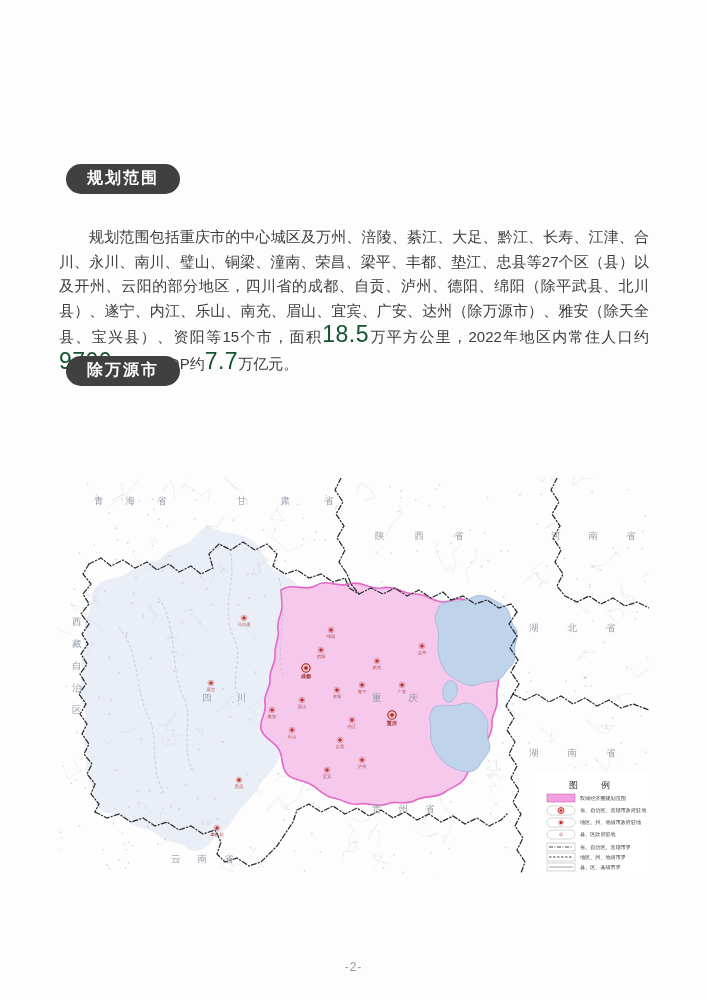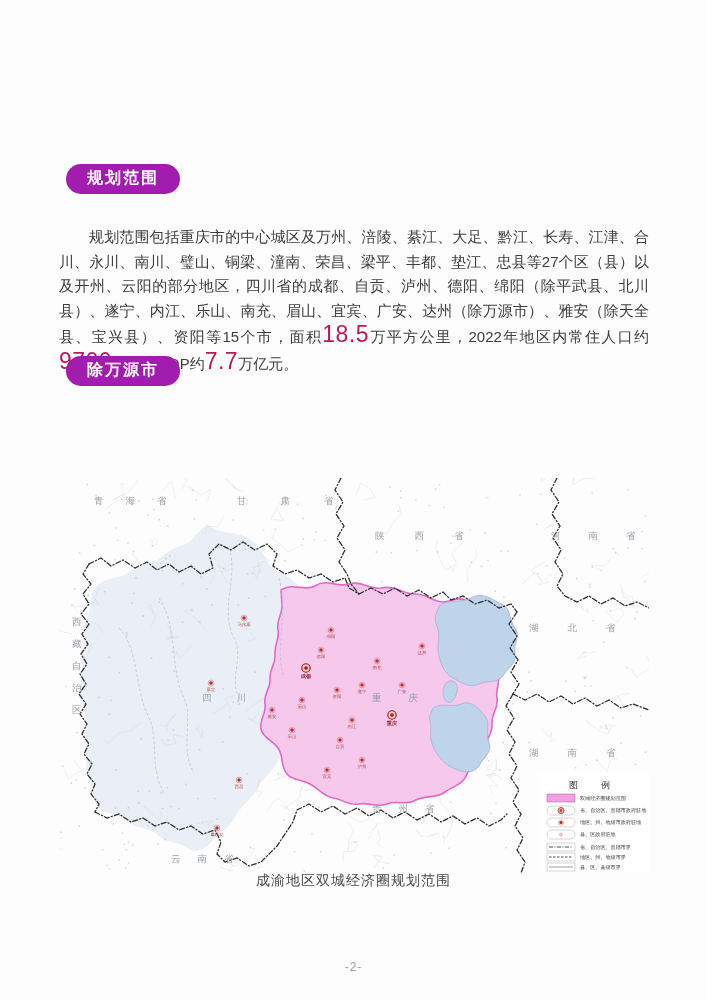--- a/index.html
+++ b/index.html
@@ -2,33 +2,33 @@
 <html><head>
 <meta charset="utf-8">
 <style>
   html,body{margin:0;padding:0;background:#ffffff;}
   .page{
     position:relative;width:707px;height:1000px;background:#fdfdfd;
     font-family:"Liberation Sans","DejaVu Sans",sans-serif;overflow:hidden;
   }
   .badge{
     position:absolute;left:66px;display:inline-block;
-    background:#a21caf;color:#ffffff;font-size:16px;font-weight:bold;
+    background:#404040;color:#ffffff;font-size:16px;font-weight:bold;
     padding:4px 21px 5px 21px;border-radius:16px;letter-spacing:2px;
   }
   #badge1{top:164px;}
   #badge2{top:356px;}
   .para{
     position:absolute;left:59px;width:590px;color:#3d3d3d;
     font-size:15px;line-height:24.6px;text-align:justify;
   }
   #para1{top:210px;text-indent:2em;}
   #para2{top:396px;text-indent:2em;}
   .num-highlight{
-    font-size:23px;color:#be185d;line-height:1;font-weight:500;
+    font-size:23px;color:#14532d;line-height:1;font-weight:500;
     letter-spacing:0.5px;
   }
   .map-wrap{position:absolute;left:59px;top:478px;width:590px;height:395px;text-align:center;}
   .caption{
     position:absolute;left:0;top:872px;width:707px;text-align:center;
     font-size:14px;color:#4a4a4a;letter-spacing:1px;
   }
   .pagenum{
     position:absolute;left:0;top:960px;width:707px;text-align:center;
     font-size:12px;color:#9a9a9a;letter-spacing:1px;
@@ -749,16 +749,15 @@
           </g>
           <g>
             <rect x="488" y="385" width="28" height="8" fill="#fff" stroke="#aaaaaa" stroke-width="0.5"></rect>
             <line x1="490" y1="389" x2="514" y2="389" stroke="#888" stroke-width="0.8"></line>
             <text x="521" y="390.8" class="legend-label">县、区、县级市界</text>
           </g>
         </g>
     </svg>
   </div>
 
-  <div class="caption">成渝地区双城经济圈规划范围</div>
 
   <div class="pagenum">-2-</div>
 </div>
 
 </body></html>

